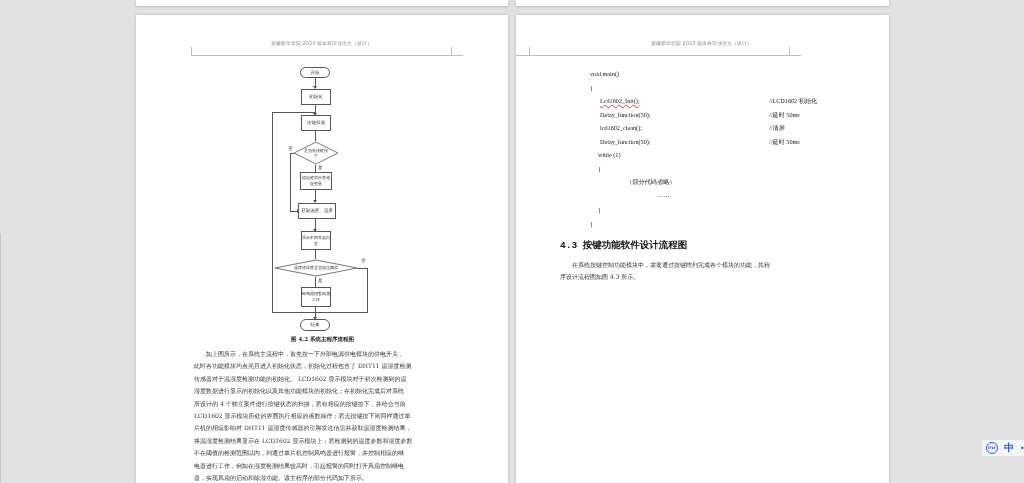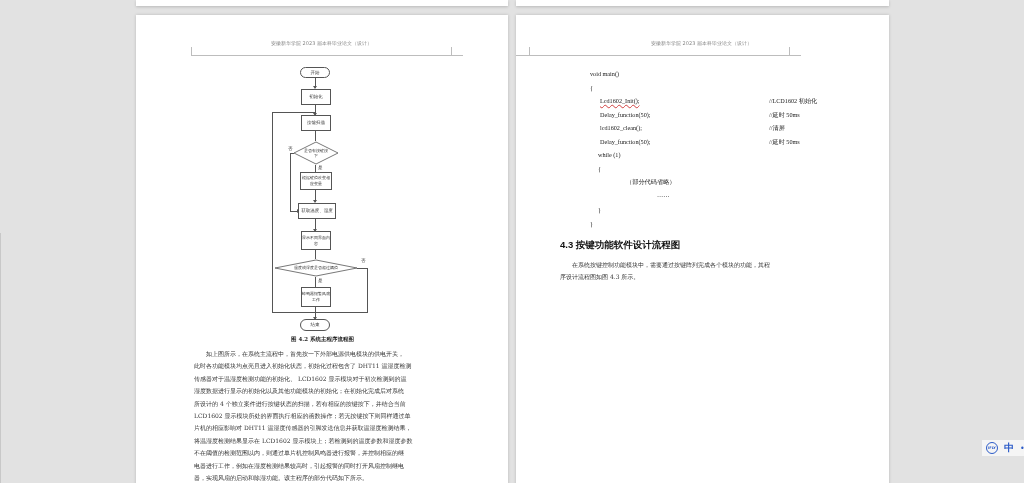--- a/index.html
+++ b/index.html
@@ -16,21 +16,21 @@
   .fc-term{border-radius:8px;}
   .fc-line{position:absolute;background:#555;}
   .fc-label{position:absolute;font-size:4.5px;color:#333;font-family:"DejaVu Sans",sans-serif;}
   .fc-arrow{position:absolute;width:0;height:0;border-left:2px solid transparent;border-right:2px solid transparent;border-top:3px solid #555;}
   .fc-arrow-r{position:absolute;width:0;height:0;border-top:2px solid transparent;border-bottom:2px solid transparent;border-left:3px solid #555;}
   .caption{position:absolute;font-size:5.5px;font-weight:bold;color:#222;white-space:nowrap;}
   .body-para{position:absolute;font-size:6px;color:#333;line-height:12.4px;text-align:justify;}
   .body-para .line{display:block;white-space:nowrap;overflow:hidden;}
   .code-line{position:absolute;font-size:6.2px;color:#222;white-space:nowrap;font-family:"Liberation Serif",serif;}
   .code-comment{position:absolute;font-size:6.2px;color:#222;white-space:nowrap;font-family:"Liberation Serif",serif;}
-  .section-title{position:absolute;font-size:9.5px;font-weight:bold;color:#111;white-space:nowrap;font-family:Liberation Sans, sans-serif;}
+  .section-title{position:absolute;font-size:9.5px;font-weight:bold;color:#111;white-space:nowrap;font-family:Liberation Mono, monospace;}
   .squiggle{text-decoration:underline wavy #d04040;text-decoration-thickness:0.5px;}
   .ime{position:absolute;left:982px;top:440px;display:flex;align-items:center;gap:6px;background:#f5f5f5;height:16px;padding:0 4px;}
   .ime-icon{width:10px;height:10px;border:1.3px solid #2d5cc8;border-radius:50%;display:flex;align-items:center;justify-content:center;font-size:3.5px;color:#2d5cc8;font-weight:bold;font-family:"DejaVu Sans",sans-serif;}
   .ime-lang{font-size:10px;color:#2d5cc8;font-weight:bold;font-family:"DejaVu Sans",sans-serif;}
   .ime-extra{font-size:8px;color:#2d5cc8;font-family:"DejaVu Sans",sans-serif;}
 </style>
 </head>
 <body>
 
 <div class="prev-page" style="left:136px;top:0;width:372px;height:6px;"></div>

